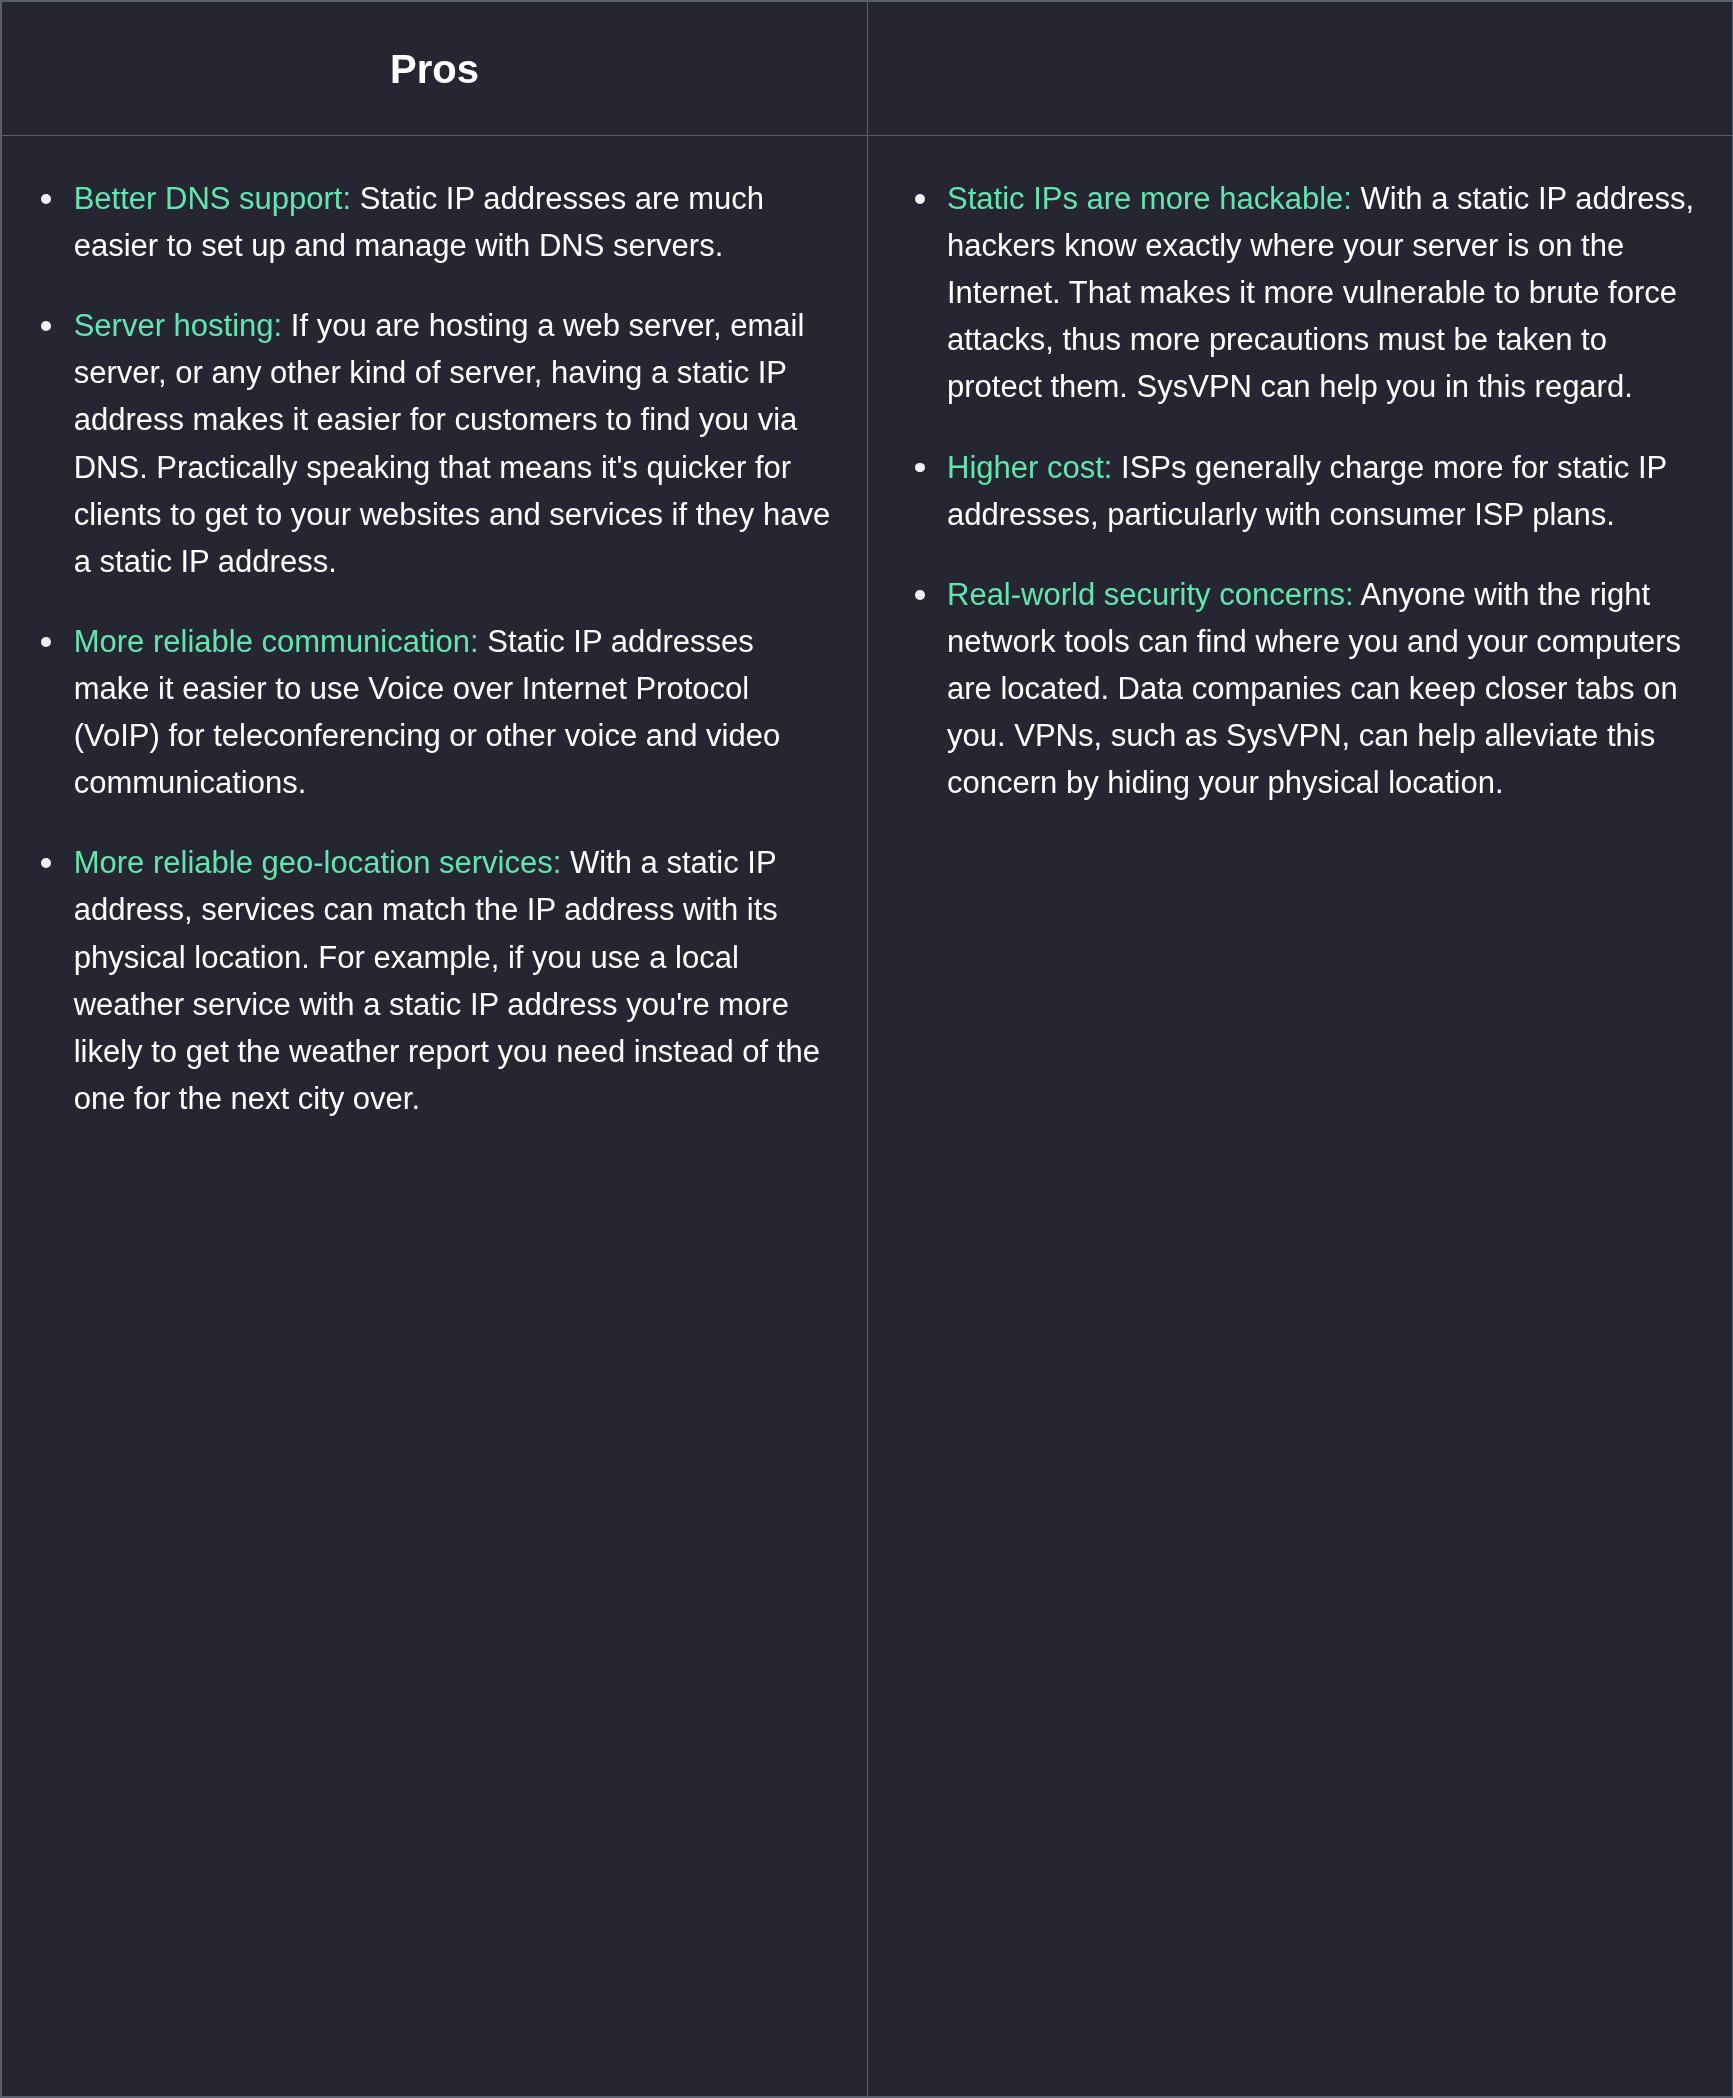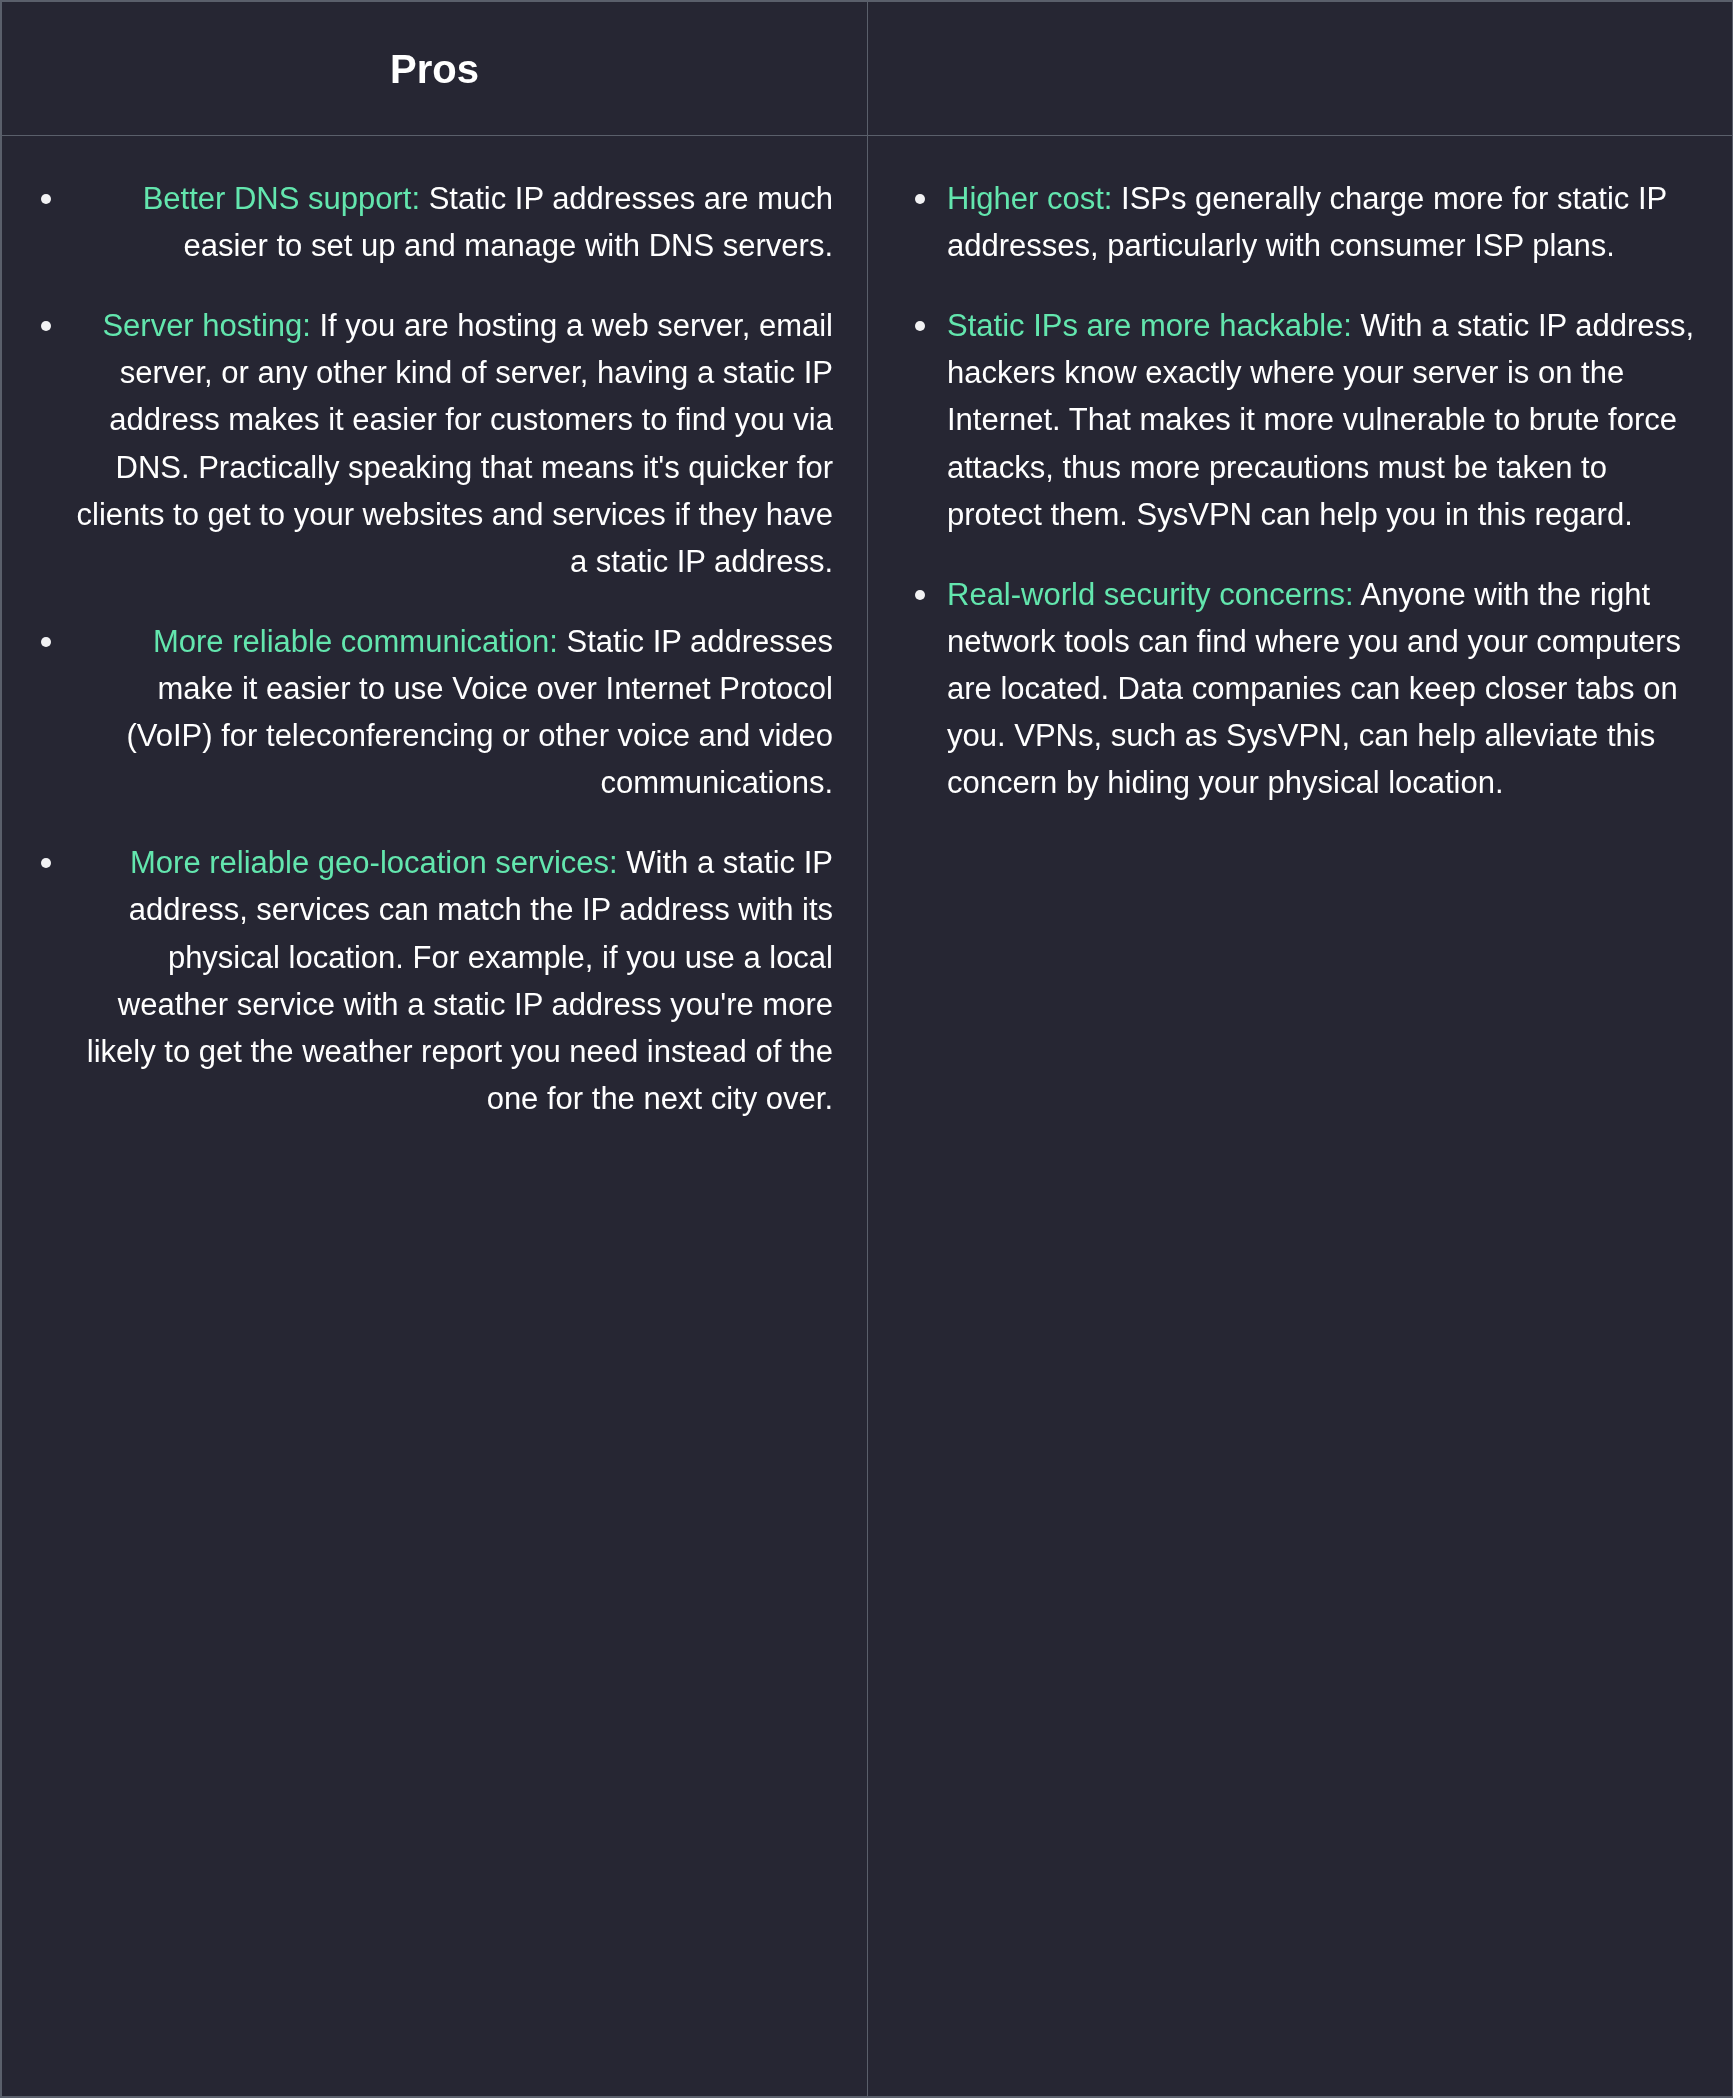--- a/index.html
+++ b/index.html
@@ -78,21 +78,20 @@
   }
   .body-cell {
     box-sizing: border-box;
     background: #262633;
     padding: 39px 34px 27px 19.7px;
     overflow: hidden;
   }
   .body-cell.left {
     flex: 0 0 866px;
     border-right: 1.8px solid #5a5f6b;
-    text-align: right;
   }
   .body-cell.right {
     flex: 1 1 auto;
     padding-left: 27px;
     padding-right: 27px;
   }
 
   ul.bullets {
     list-style: none;
     margin: 0;
@@ -153,24 +152,24 @@
         </li>
         <li>
           <span class="lead">More reliable geo-location services:</span><span class="rest"> With a static IP address, services can match the IP address with its physical location. For example, if you use a local weather service with a static IP address you're more likely to get the weather report you need instead of the one for the next city over.</span>
         </li>
       </ul>
     </div>
 
     <div class="body-cell right">
       <ul class="bullets">
         <li>
-          <span class="lead">Higher cost:</span><span class="rest"> ISPs generally charge more for static IP addresses, particularly with consumer ISP plans.</span>
+          <span class="lead">Static IPs are more hackable:</span><span class="rest"> With a static IP address, hackers know exactly where your server is on the Internet. That makes it more vulnerable to brute force attacks, thus more precautions must be taken to protect them. SysVPN can help you in this regard.</span>
         </li>
         <li>
-          <span class="lead">Static IPs are more hackable:</span><span class="rest"> With a static IP address, hackers know exactly where your server is on the Internet. That makes it more vulnerable to brute force attacks, thus more precautions must be taken to protect them. SysVPN can help you in this regard.</span>
+          <span class="lead">Higher cost:</span><span class="rest"> ISPs generally charge more for static IP addresses, particularly with consumer ISP plans.</span>
         </li>
         <li>
           <span class="lead">Real-world security concerns:</span><span class="rest"> Anyone with the right network tools can find where you and your computers are located. Data companies can keep closer tabs on you. VPNs, such as SysVPN, can help alleviate this concern by hiding your physical location.</span>
         </li>
       </ul>
     </div>
 
   </div>
 </div>
 

